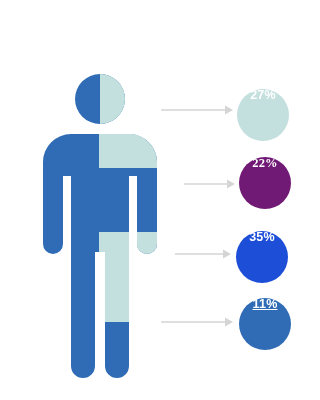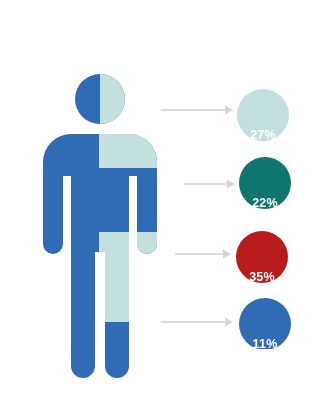--- a/index.html
+++ b/index.html
@@ -21,21 +21,21 @@
     position: absolute;
     left: 0;
     top: 0;
     width: 300px;
     height: 400px;
   }
   .callout-circle {
     position: absolute;
     border-radius: 50%;
     display: flex;
-    align-items: flex-end;
+    align-items: flex-start;
     justify-content: center;
     color: #ffffff;
     font-size: 12.5px;
     font-weight: bold;
     letter-spacing: 0.2px;
     line-height: 1;
     user-select: none;
   }
   .arrow-layer {
     position: absolute;
@@ -111,25 +111,25 @@
         <line x1="161" y1="322" x2="225" y2="322"></line>
         <polygon points="225,317.5 233,322 225,326.5" stroke="none"></polygon>
       </g>
     </g>
   </svg>
 
   <div class="callout-circle" style="left:237px; top:89px; width:52px; height:52px; background:#c3e0de;">
     <span>27%</span>
   </div>
 
-  <div class="callout-circle" style="left:239px; top:157px; width:52px; height:52px; background:#0f766e;">
+  <div class="callout-circle" style="left:239px; top:157px; width:52px; height:52px; background:#701a75;font-family:Liberation Serif, serif;">
     <span>22%</span>
   </div>
 
-  <div class="callout-circle" style="left:236px; top:231px; width:52px; height:52px; background:#b91c1c;">
+  <div class="callout-circle" style="left:236px; top:231px; width:52px; height:52px; background:#1d4ed8;">
     <span>35%</span>
   </div>
 
   <div class="callout-circle" style="left:239px; top:298px; width:52px; height:52px; background:#2f6cb5;text-decoration:underline;">
     <span>11%</span>
   </div>
 
 </div>
 
 </body></html>

